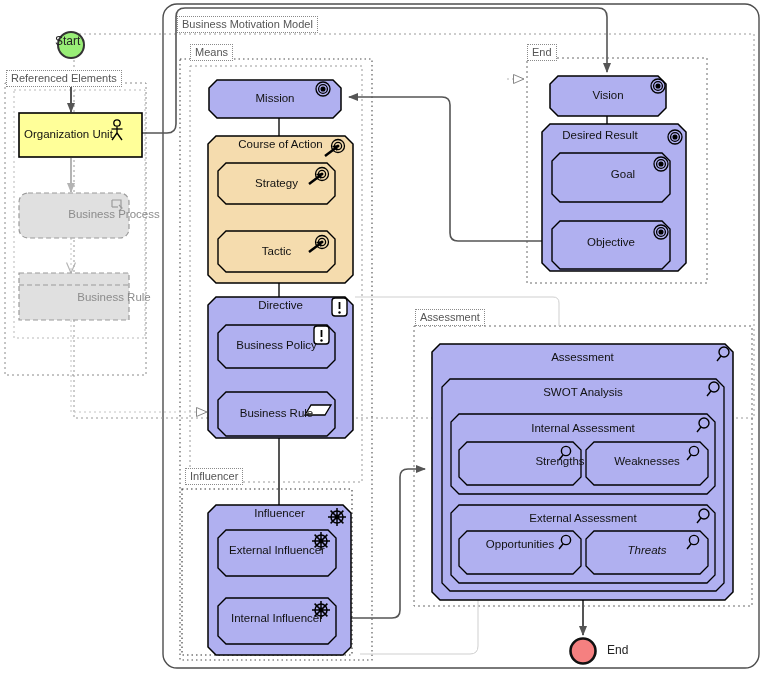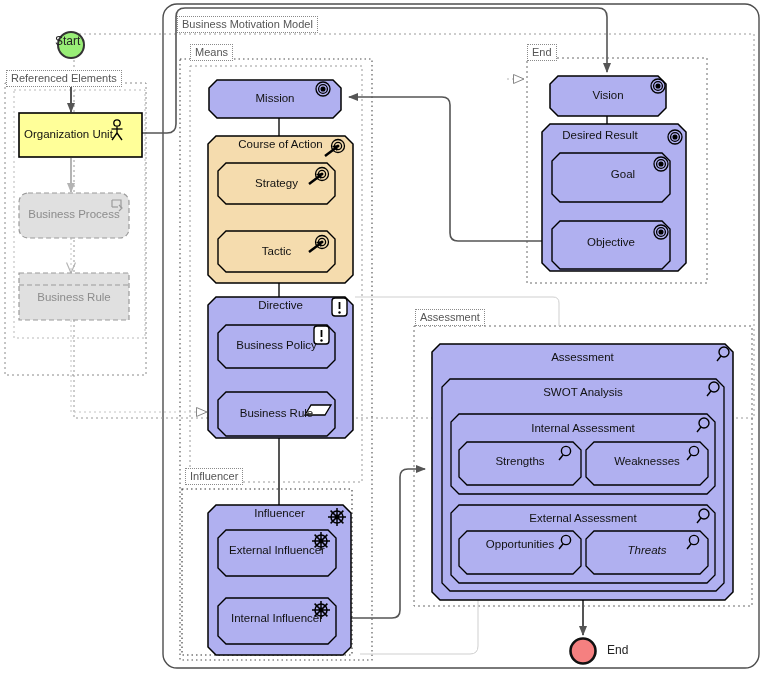--- a/index.html
+++ b/index.html
@@ -9,21 +9,21 @@
   svg#canvas{position:absolute;left:0;top:0;width:763px;height:674px;}
 
   
   .glabel{position:absolute;font-size:11px;color:#555555;white-space:nowrap;
           padding:1px 4px;background:#ffffff;border:1px dotted #8a8a8a;
           line-height:13px;}
 
   
   .ntext{position:absolute;font-size:11.5px;color:#111111;white-space:nowrap;
          text-align:center;line-height:13px;}
-  .ghosttext{color:#8c8c8c;}
+  .ghosttext{color:#8c8c8c;margin-left:40px;}
   .plainlabel{position:absolute;font-size:12px;color:#222222;white-space:nowrap;}
 </style>
 </head>
 <body>
 
 <div id="stage">
 
 <svg id="canvas" viewBox="0 0 763 674" xmlns="http://www.w3.org/2000/svg">
   <defs>
     <marker id="arrow" markerWidth="10" markerHeight="8" refX="9" refY="4" orient="auto" markerUnits="userSpaceOnUse">
@@ -307,19 +307,19 @@
 <div class="ntext" style="left:218px;top:612px;width:118px;">Internal Influencer</div>
 
 <div class="ntext" style="left:550px;top:89px;width:116px;">Vision</div>
 <div class="ntext" style="left:542px;top:129px;width:116px;">Desired Result</div>
 <div class="ntext" style="left:540px;top:168px;width:130px;margin-left:18px;">Goal</div>
 <div class="ntext" style="left:552px;top:236px;width:118px;">Objective</div>
 
 <div class="ntext" style="left:432px;top:351px;width:301px;">Assessment</div>
 <div class="ntext" style="left:442px;top:386px;width:282px;">SWOT Analysis</div>
 <div class="ntext" style="left:451px;top:422px;width:264px;">Internal Assessment</div>
-<div class="ntext" style="left:459px;top:455px;width:122px;">Strengths</div>
+<div class="ntext" style="left:459px;top:455px;width:122px;padding-left:40px;">Strengths</div>
 <div class="ntext" style="left:586px;top:455px;width:122px;">Weaknesses</div>
 <div class="ntext" style="left:451px;top:512px;width:264px;">External Assessment</div>
 <div class="ntext" style="left:459px;top:538px;width:122px;">Opportunities</div>
 <div class="ntext" style="left:586px;top:544px;width:122px;font-style:italic;">Threats</div>
 
 </div>
 
 </body></html>

